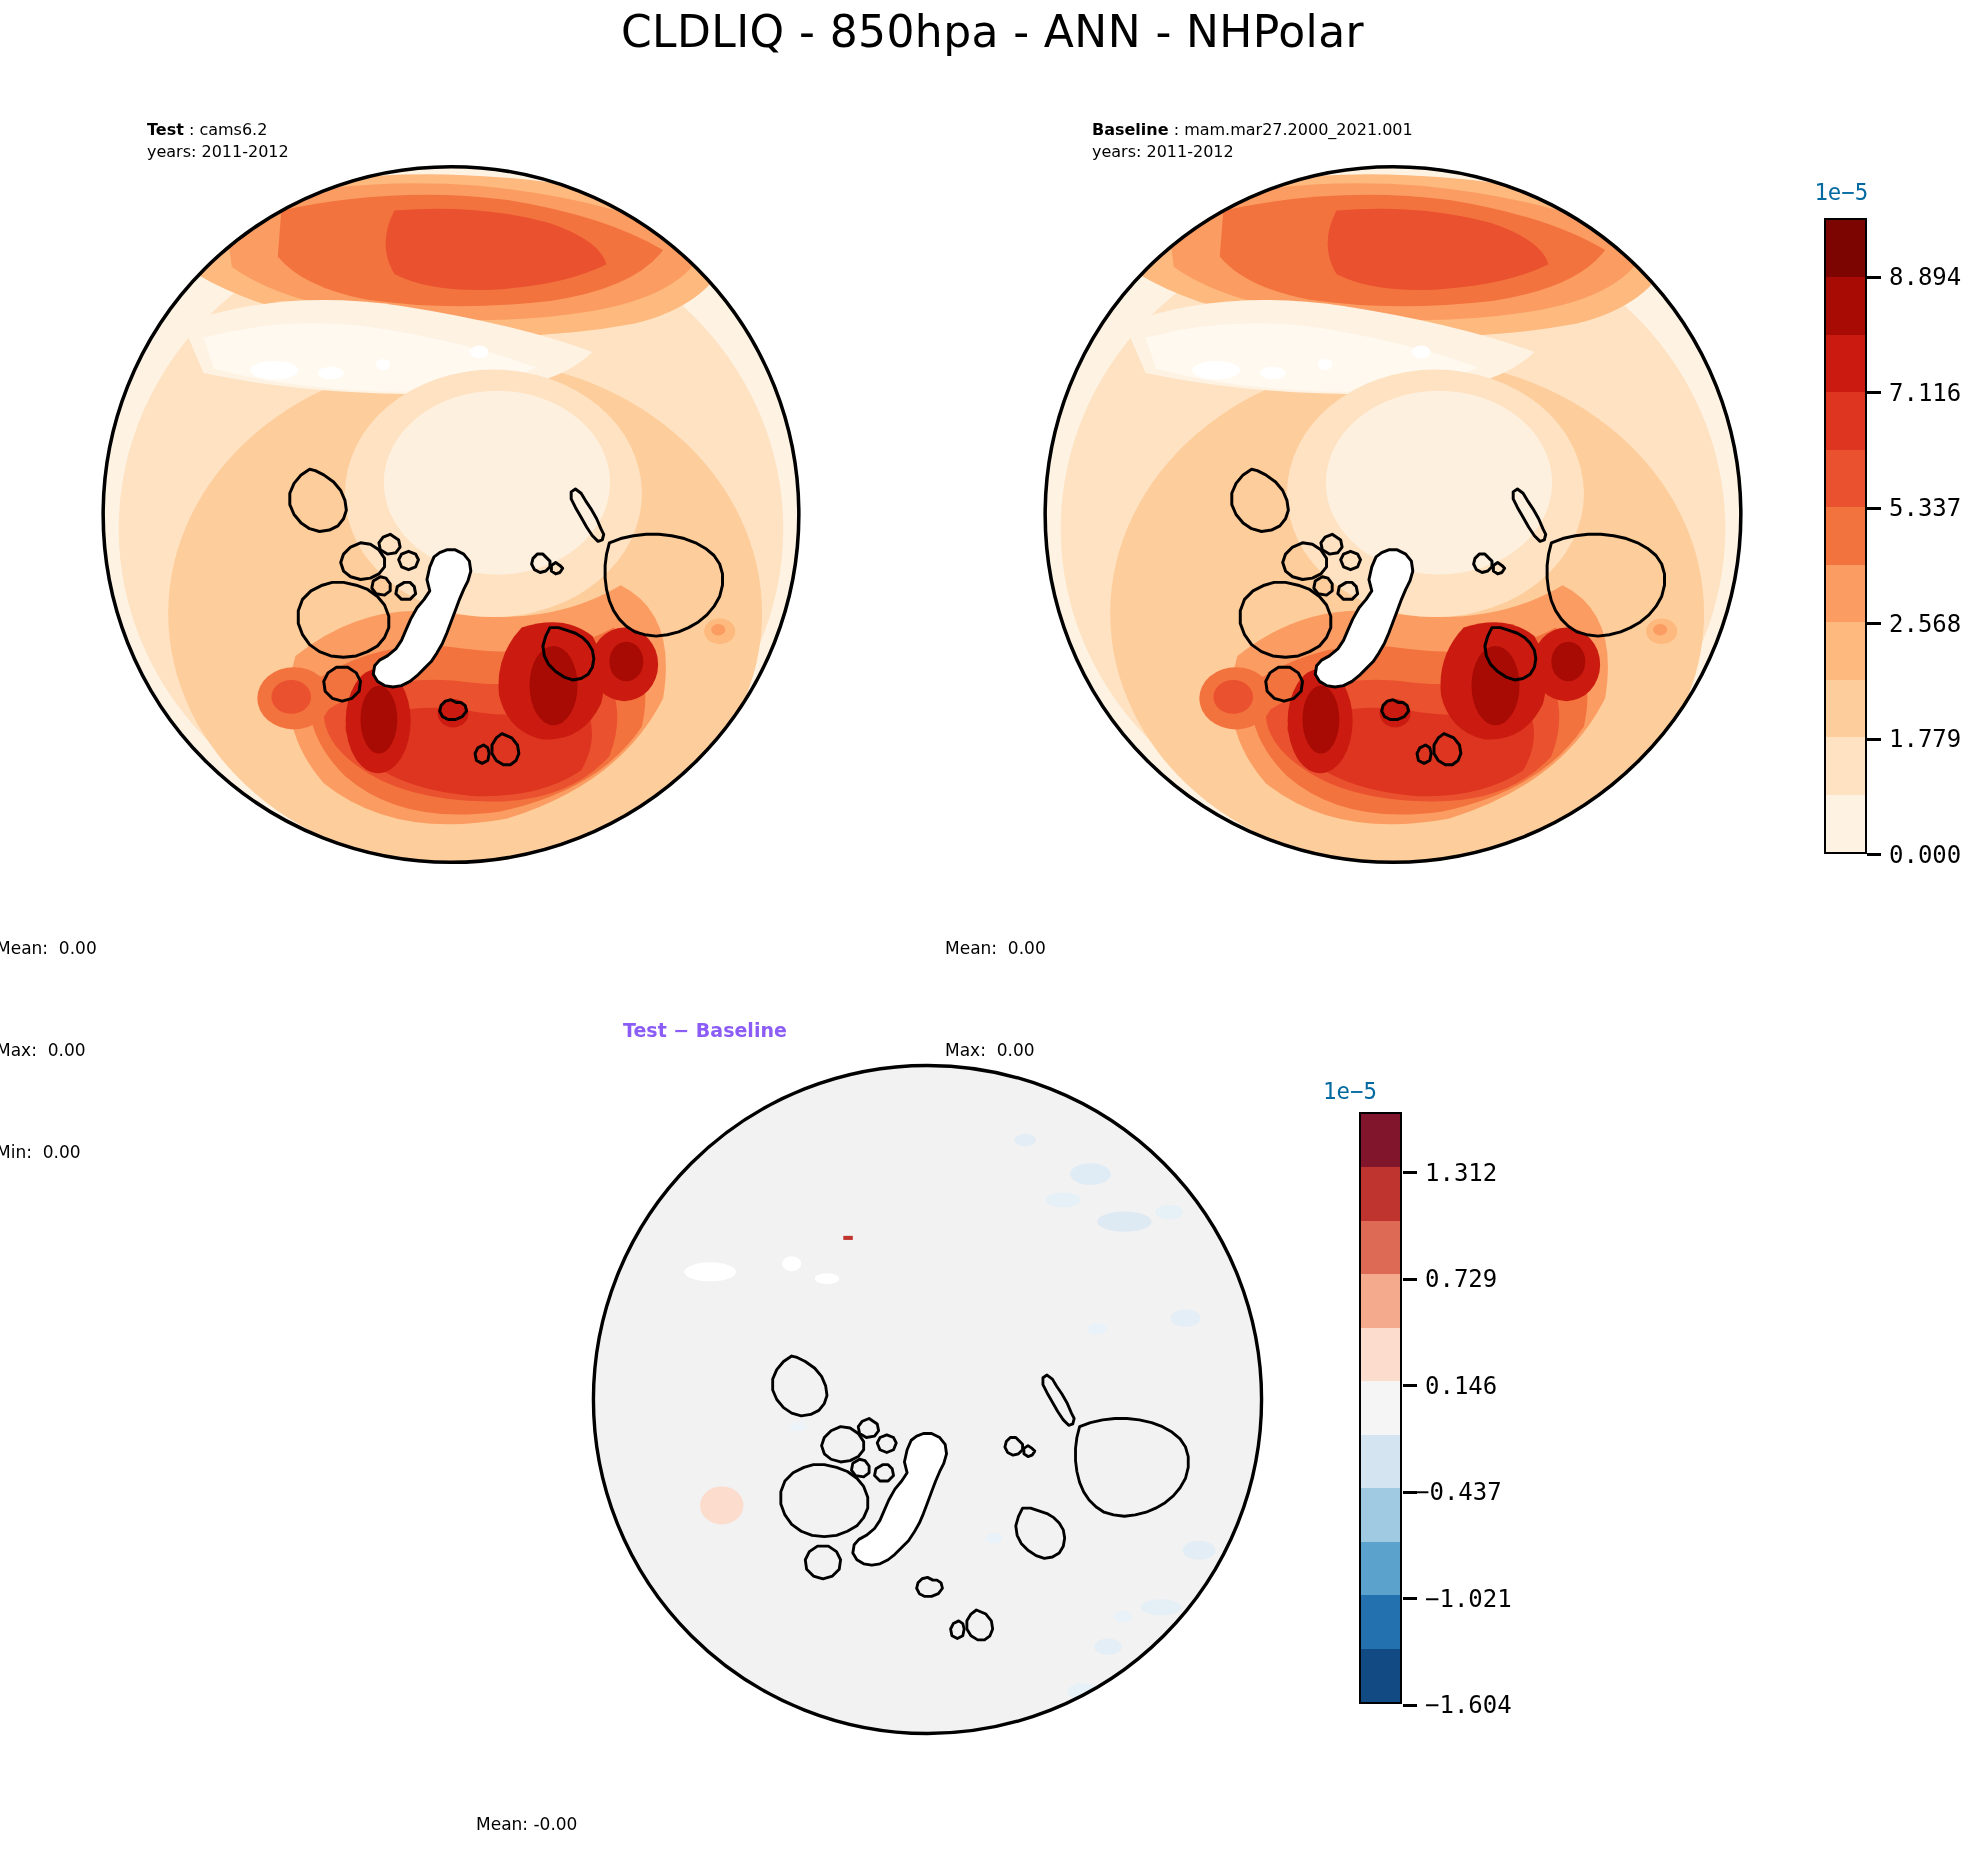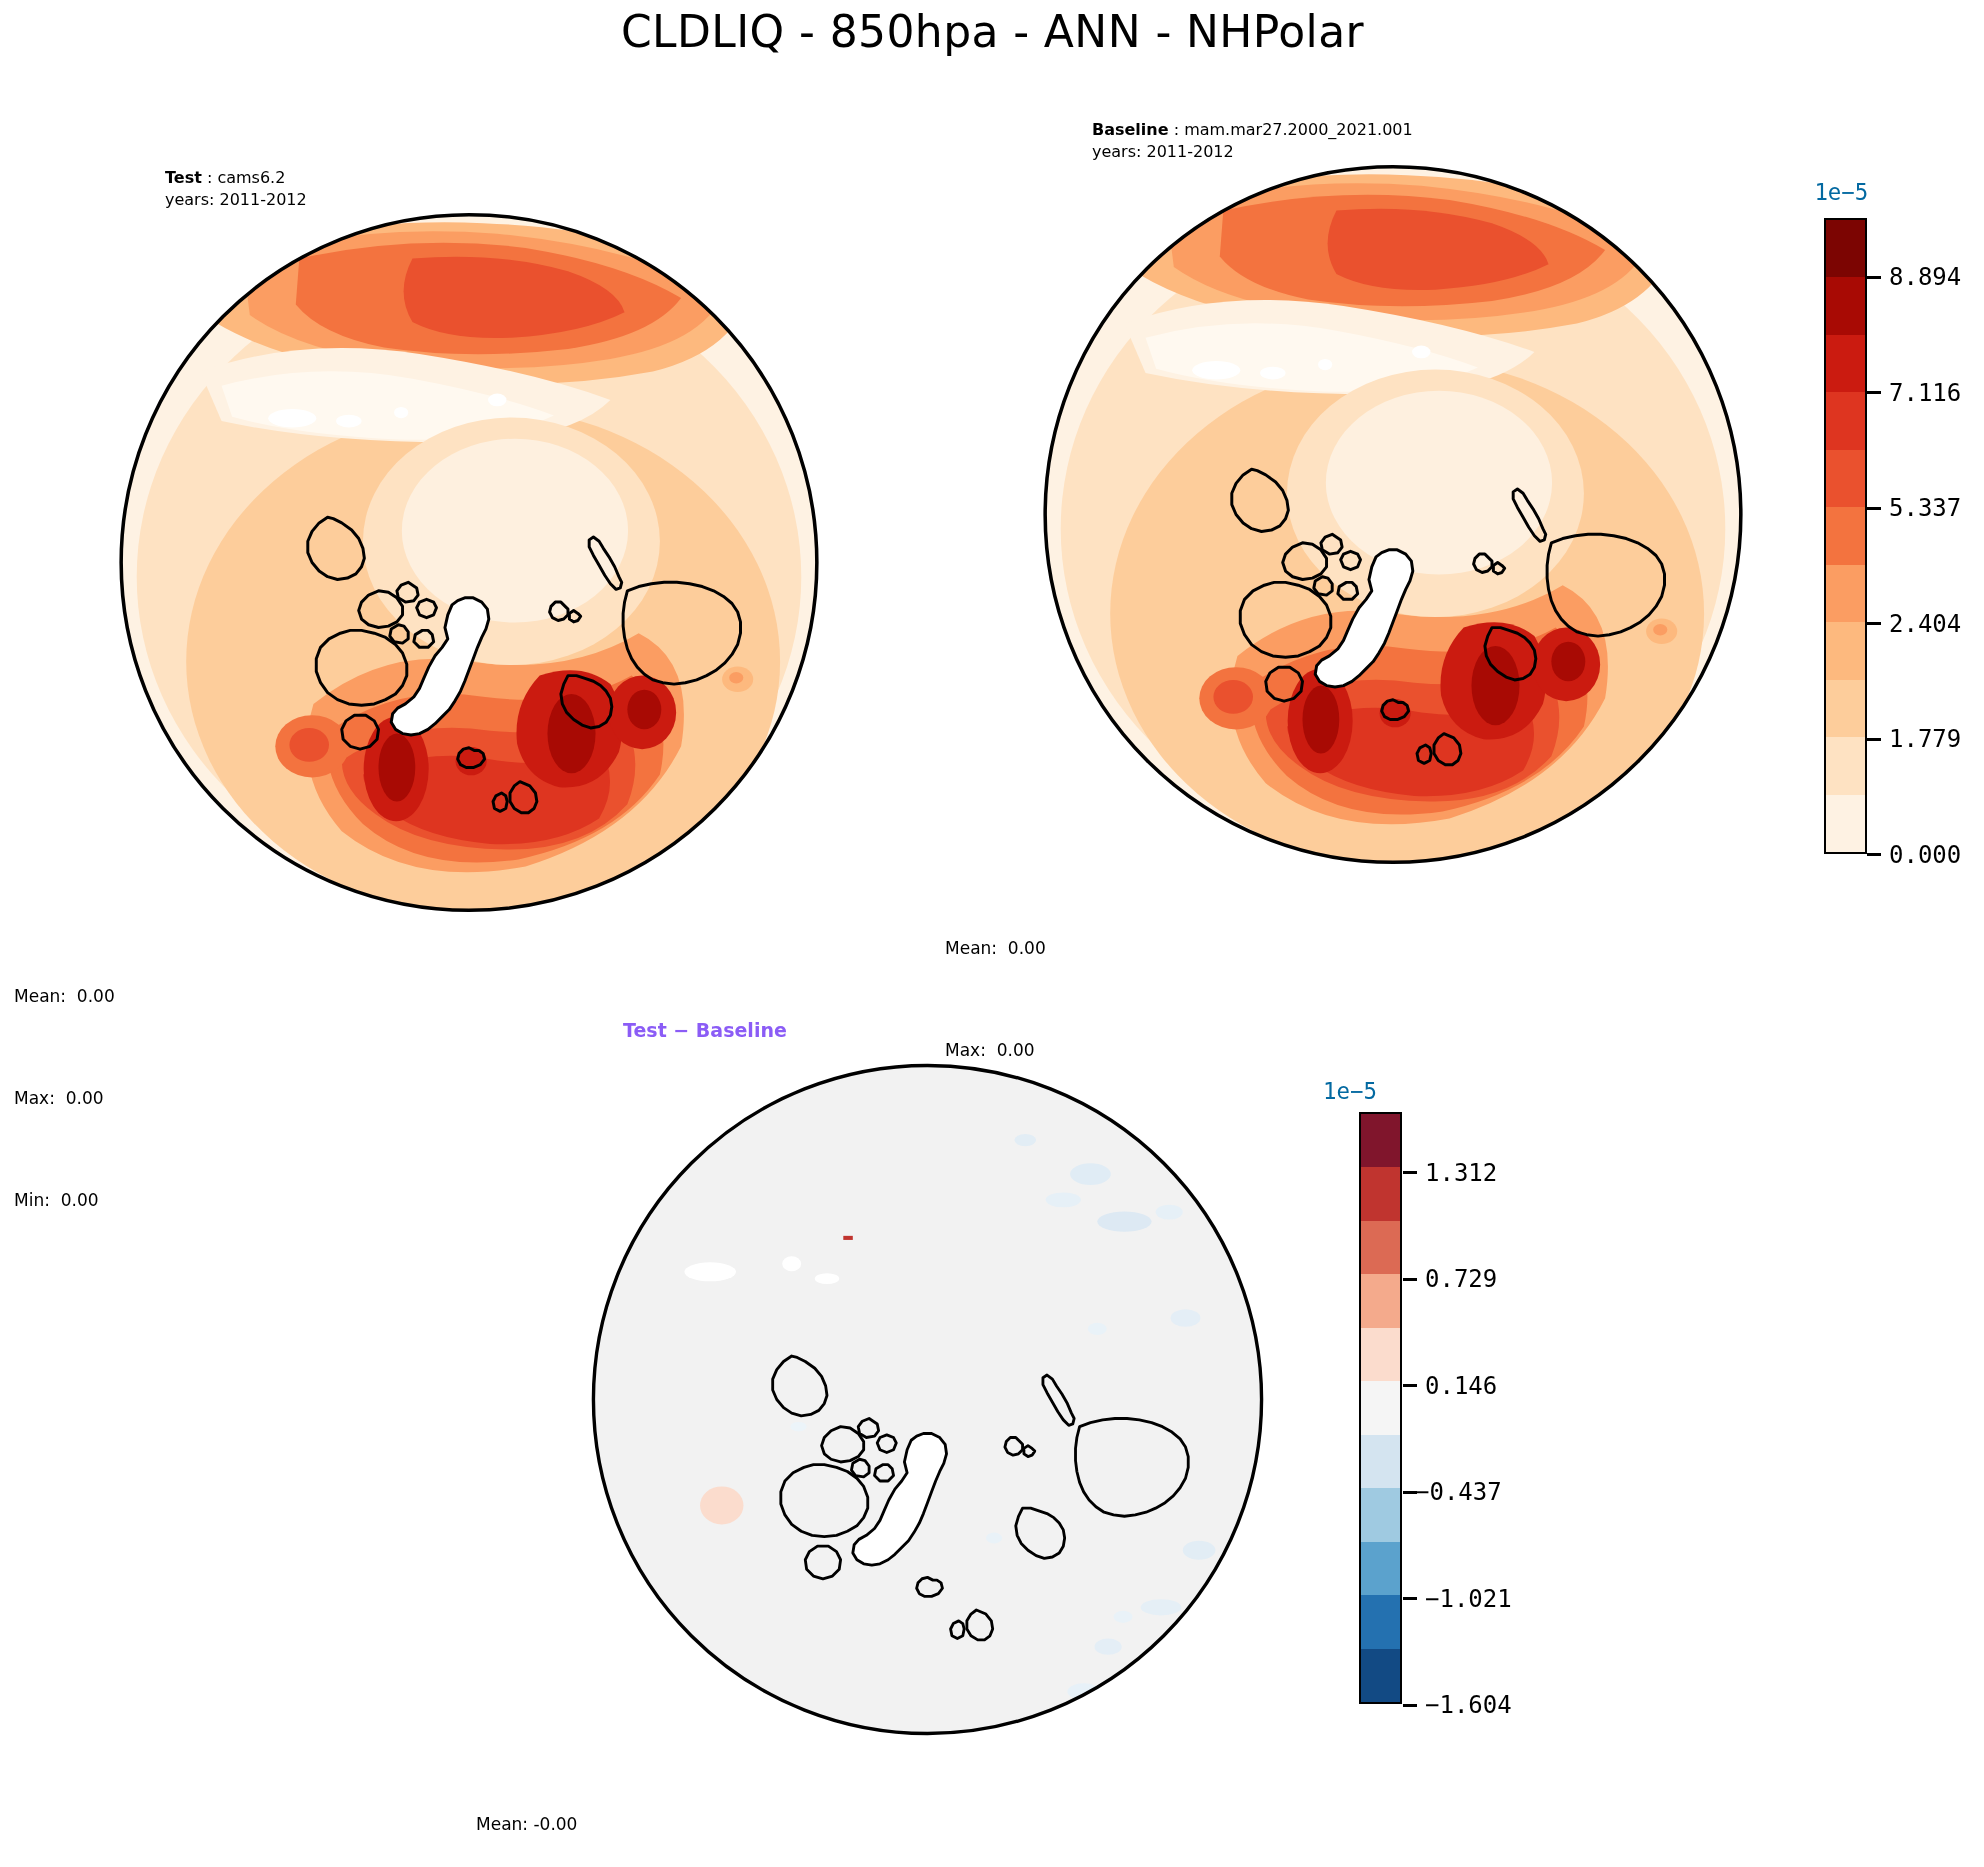--- a/index.html
+++ b/index.html
@@ -95,21 +95,21 @@
         <path d="M318,600 L302,608 L290,620 L284,636 L284,654 L290,670 L300,684 L314,694
                  L330,700 L348,702 L366,700 L382,694 L396,686 L406,674 L412,660 L412,644
                  L406,628 L396,616 L382,606 L366,600 L348,596 L332,596 Z"></path>
 
         <path d="M338,716 L326,724 L320,736 L322,750 L332,760 L346,764 L360,760 L370,750
                  L372,736 L366,724 L354,716 Z"></path>
       </g>
     </defs>
   </svg>
 
-  <div class="panel" style="left:98px;top:119px;width:756px;height:756px;margin-top:48px;">
+  <div class="panel" style="left:80px;top:119px;width:756px;height:756px;">
     <div class="panel-header" style="left:67px;top:0px;">
       <div>
         <span class="hdr-key">Test</span><span class="hdr-val"> : </span><span class="hdr-val">cams6.2</span>
       </div>
       <div class="hdr-years">years: 2011-2012</div>
     </div>
 
     <svg style="position:absolute;left:0px;top:42px;" width="742" height="707" viewBox="0 0 1000 1000" preserveAspectRatio="xMidYMid meet">
       <g clip-path="url(#discClip)">
         <rect x="0" y="0" width="1000" height="1000" fill="#fef2e3"></rect>
@@ -267,21 +267,21 @@
         <div class="cbar-band" style="height: 9.09091%; background: rgb(254, 242, 227);"></div>
       </div>
     <div id="cbar-main-ticks">
         <div class="cbar-tick" style="left: 75px; top: 97px; width: 14px;"></div>
         <div class="cbar-lab" style="left: 97px; top: 98px;">8.894</div>
         <div class="cbar-tick" style="left: 75px; top: 212px; width: 14px;"></div>
         <div class="cbar-lab" style="left: 97px; top: 214px;">7.116</div>
         <div class="cbar-tick" style="left: 75px; top: 328px; width: 14px;"></div>
         <div class="cbar-lab" style="left: 97px; top: 329px;">5.337</div>
         <div class="cbar-tick" style="left: 75px; top: 443px; width: 14px;"></div>
-        <div class="cbar-lab" style="left: 97px; top: 445px;">2.404</div>
+        <div class="cbar-lab" style="left: 97px; top: 445px;">2.568</div>
         <div class="cbar-tick" style="left: 75px; top: 559px; width: 14px;"></div>
         <div class="cbar-lab" style="left: 97px; top: 560px;">1.779</div>
         <div class="cbar-tick" style="left: 75px; top: 674px; width: 14px;"></div>
         <div class="cbar-lab" style="left: 97px; top: 676px;">0.000</div>
       </div>
   </div>
 
   <div class="panel" style="left:574px;top:1019px;width:756px;height:756px;">
     <div class="diff-header" style="left:49px;top:0px;">Test − Baseline</div>
 

